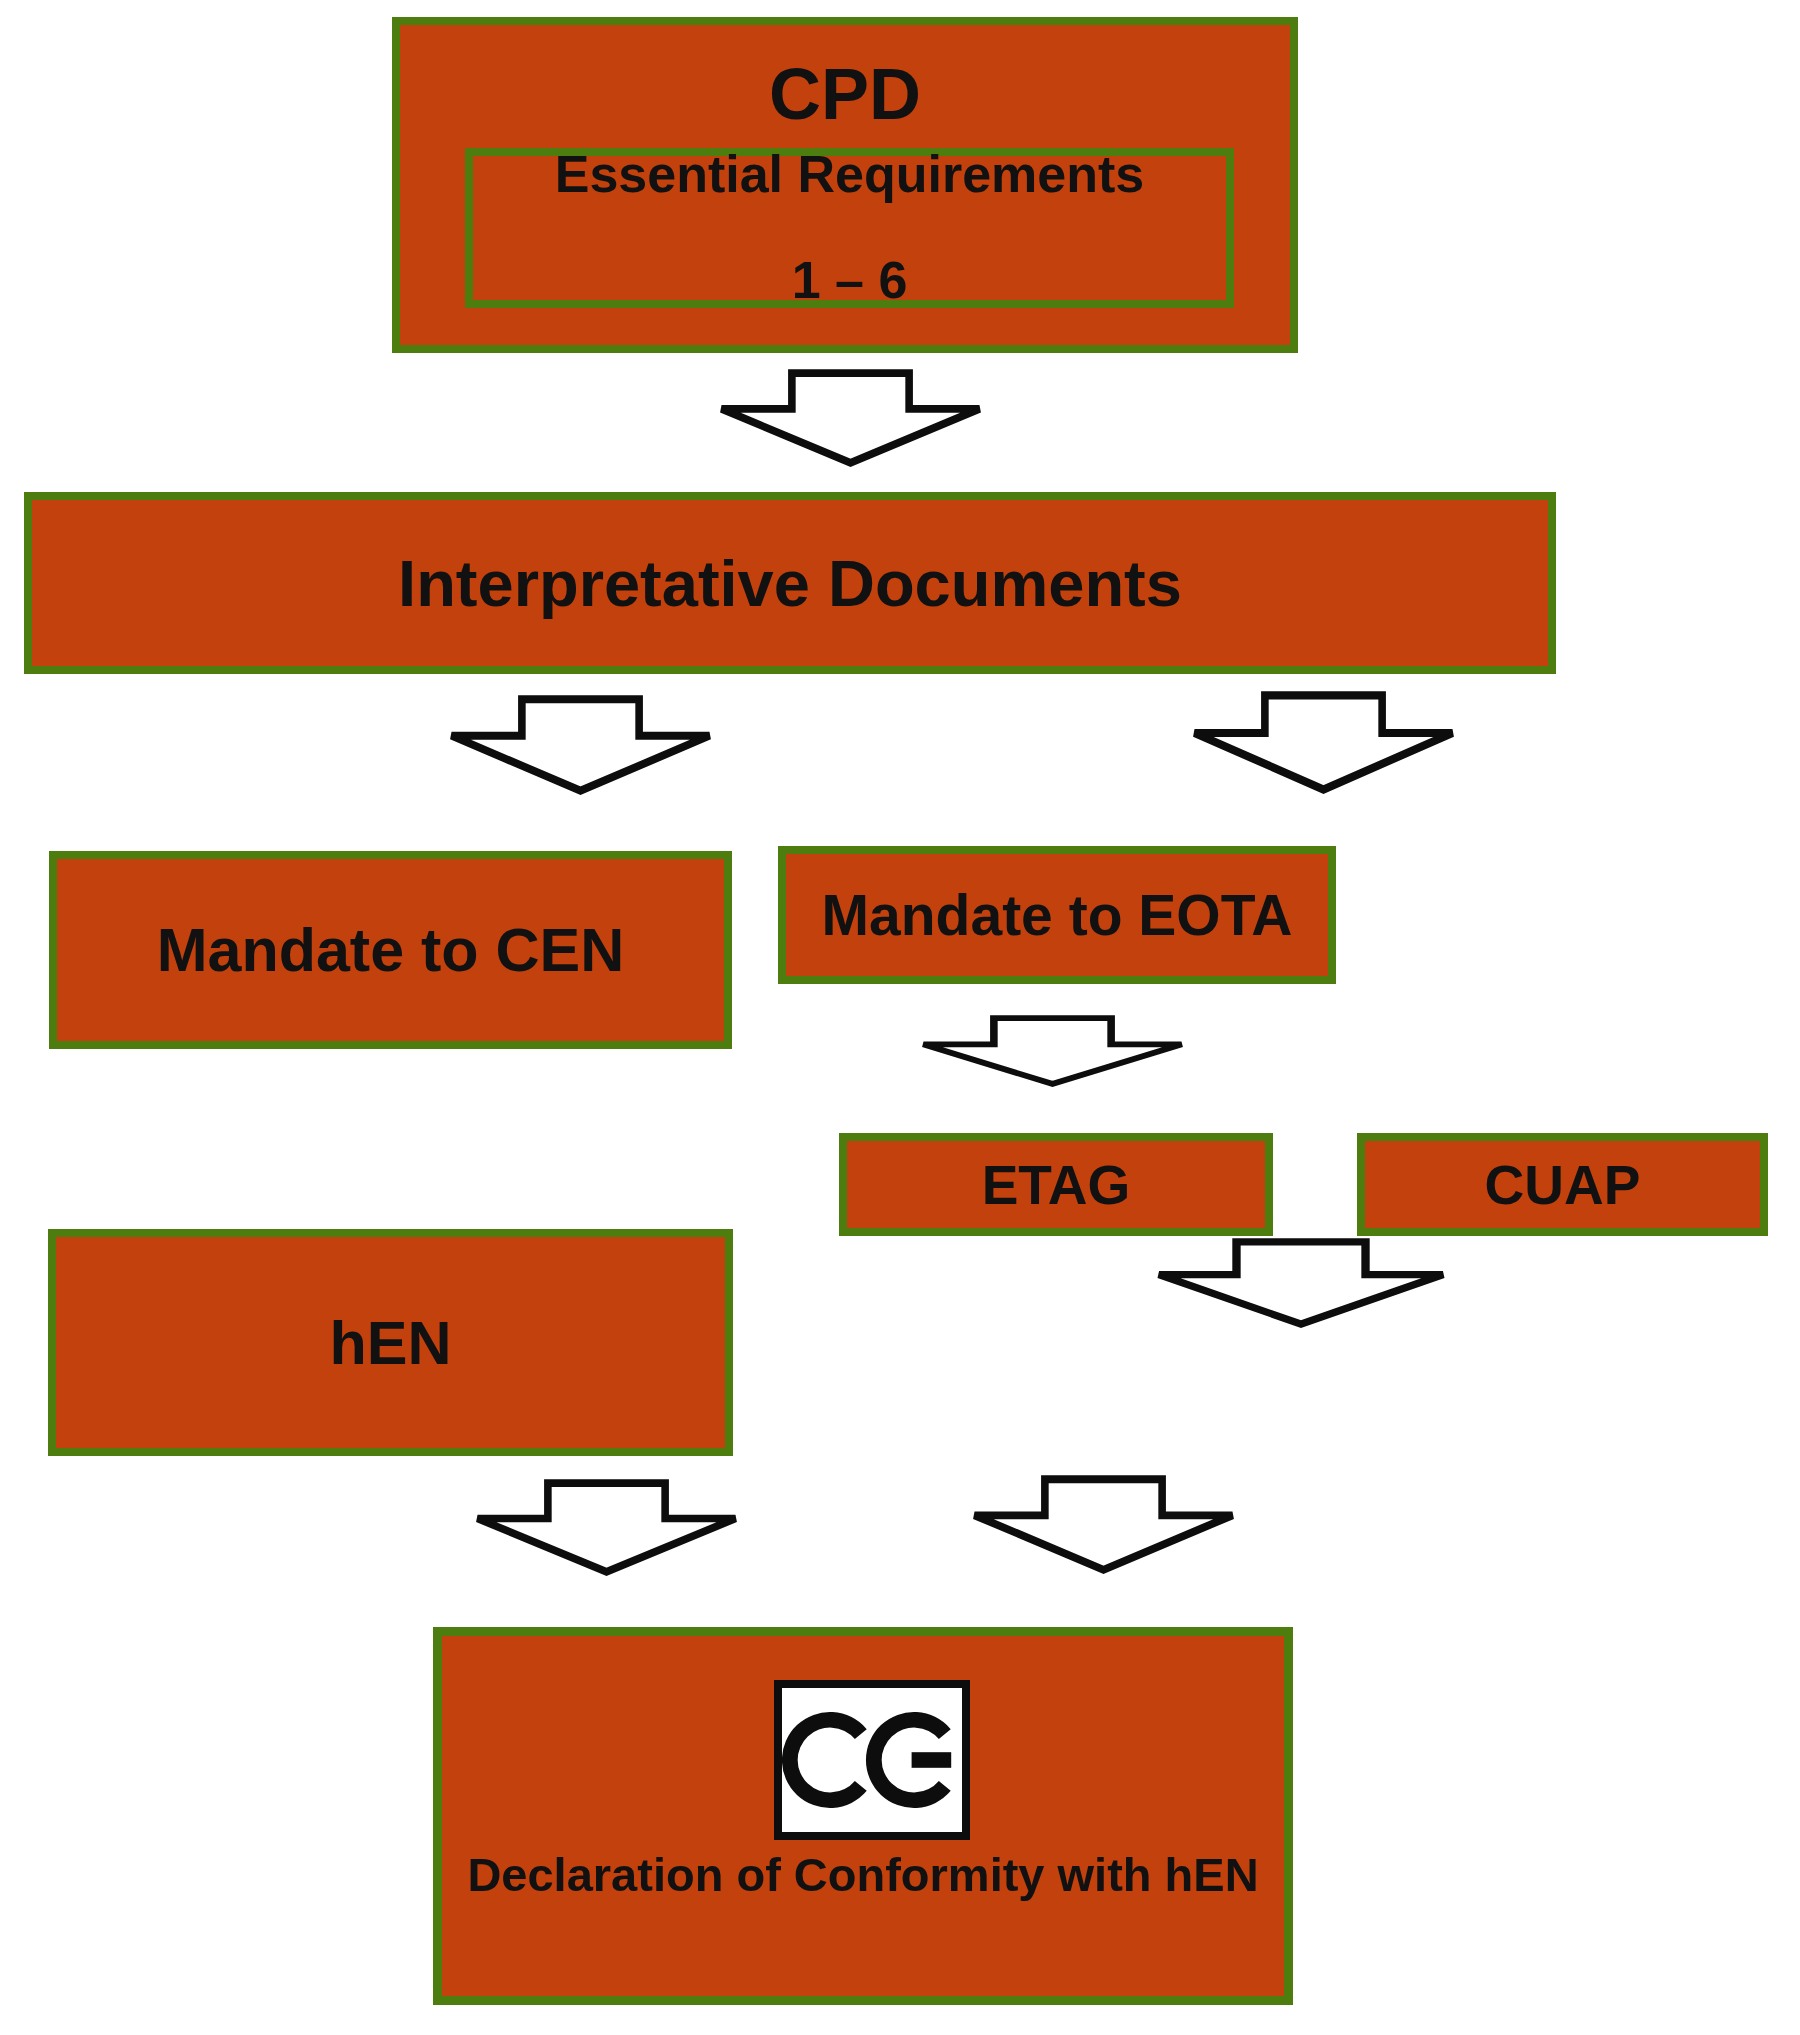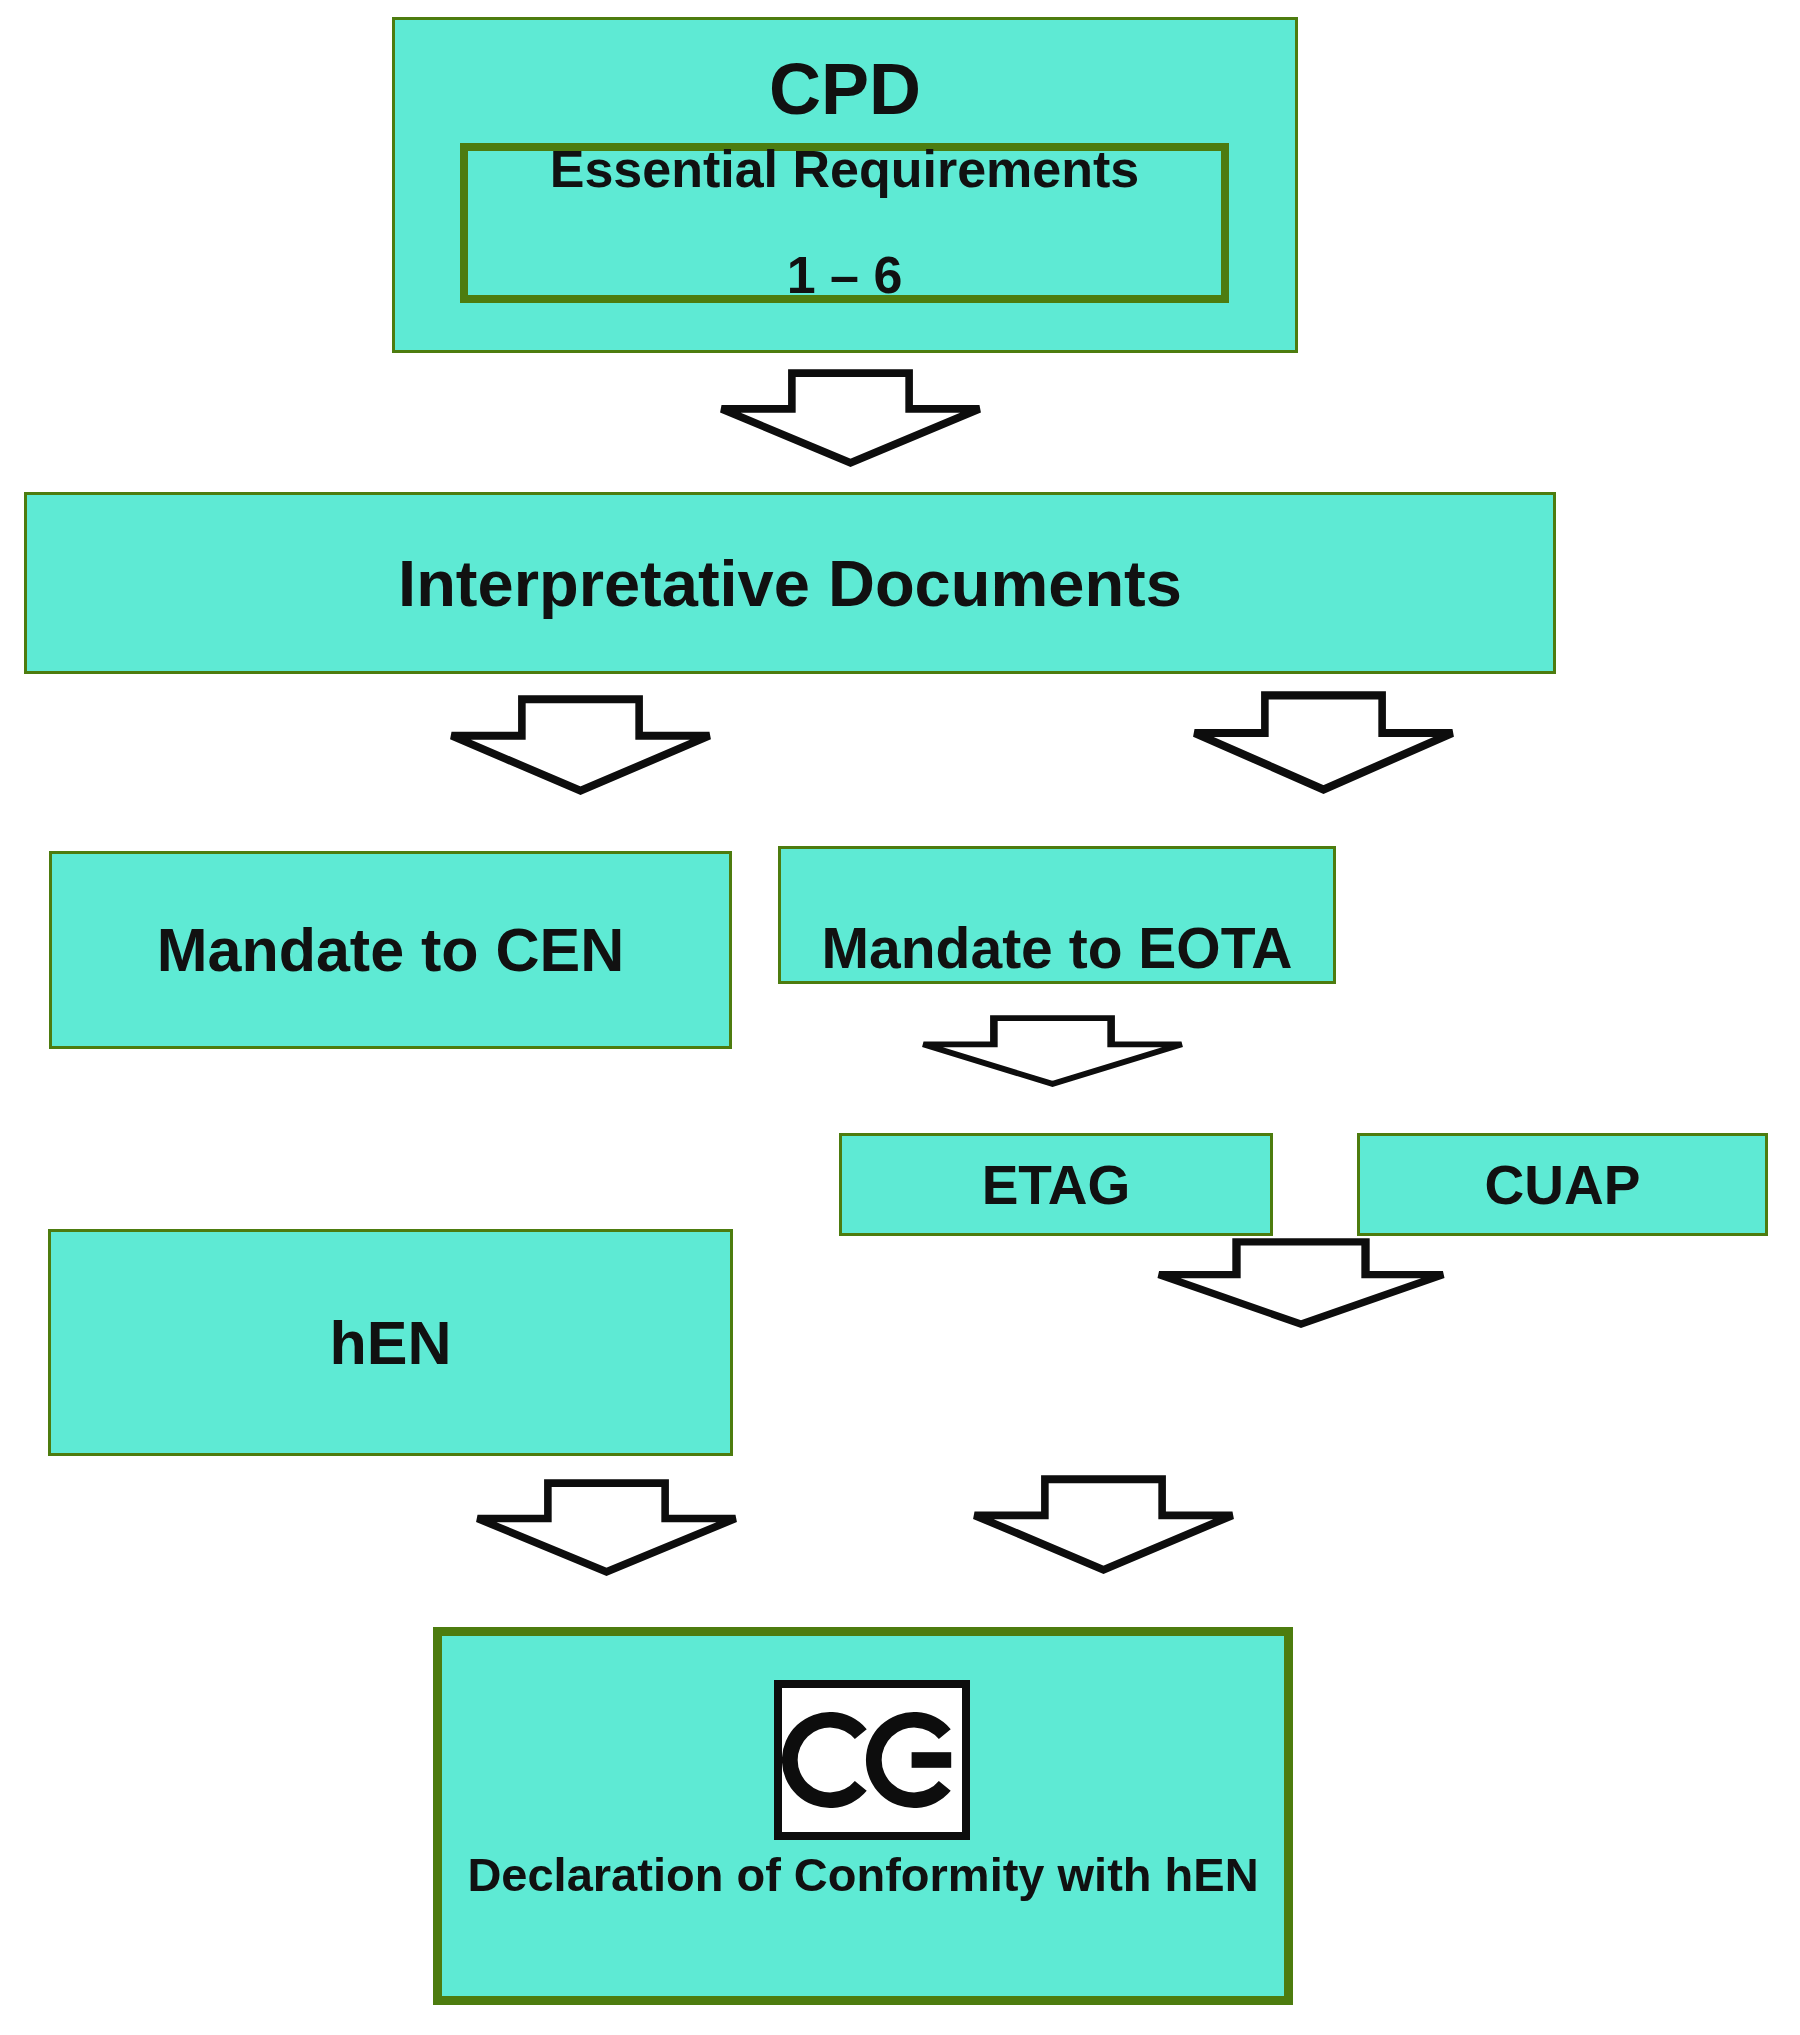--- a/index.html
+++ b/index.html
@@ -12,22 +12,22 @@
     width:1800px;
     height:2035px;
     background:#ffffff;
     font-family:"Liberation Sans", sans-serif;
     color:#111111;
     overflow:hidden;
   }
   .box{
     position:absolute;
     box-sizing:border-box;
-    background:#5eead4;
-    border:3px solid #4d7c0f;
+    background:#c2410c;
+    border:8px solid #4d7c0f;
     display:flex;
     align-items:center;
     justify-content:center;
     text-align:center;
     font-weight:bold;
     color:#111111;
   }
   .arrow{
     position:absolute;
     display:block;
@@ -50,21 +50,21 @@
     border-width:8.3px;
     flex-direction:column;
     font-size:52px; line-height:1.42;gap:32px;
   }
 
   
   #interp-box{ left:24px; top:492px; width:1532px; height:182px; font-size:65px; }
 
   
   #cen-box { left:49px;   top:851px; width:683px; height:198px; font-size:61px; }
-  #eota-box{ left:778px; top:846px; width:558px; height:138px; font-size:57px;align-items:flex-end; }
+  #eota-box{ left:778px; top:846px; width:558px; height:138px; font-size:57px; }
 
   
   #etag-box{ left:839px; top:1133px; width:434px; height:103px; font-size:55px; }
   #cuap-box{ left:1357px; top:1133px; width:411px; height:103px; font-size:55px; }
 
   
   #hen-box{ left:48px;   top:1229px; width:685px; height:227px; font-size:61px; }
   #eta-box{ left:969px; top:1344px; width:685px; height:112px; font-size:55px; }
 
   

